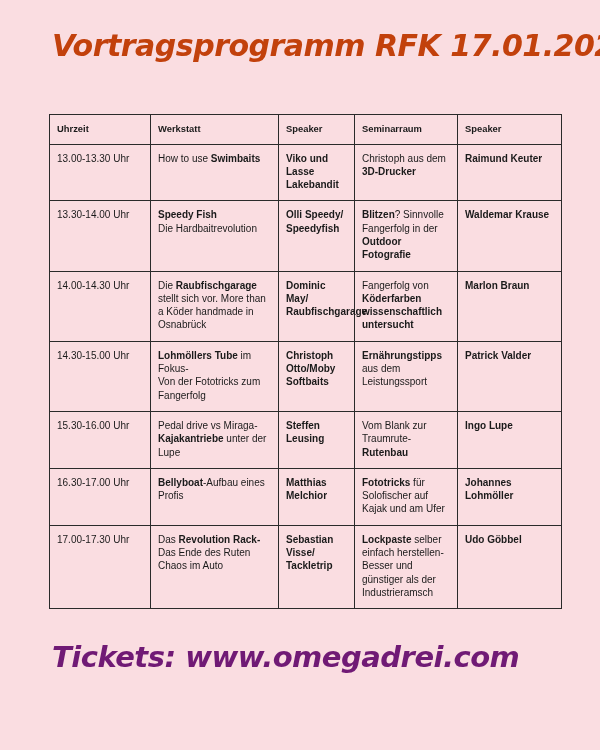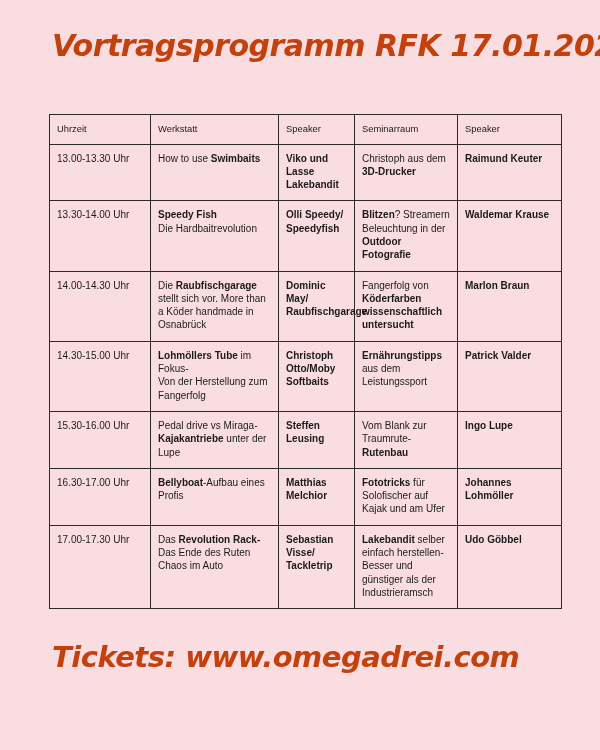--- a/index.html
+++ b/index.html
@@ -34,21 +34,21 @@
   }
   .footer {
     position: absolute;
     left: 52px;
     top: 640px;
     font-family: "DejaVu Sans", sans-serif;
     font-weight: bold;
     font-style: italic;
     font-size: 29px;
     letter-spacing: -0.5px;
-    color: #c2410c;
+    color: #701a75;
     white-space: nowrap;
   }
   table.program {
     position: absolute;
     left: 49px;
     top: 114px;
     width: 512px;
     border-collapse: collapse;
     table-layout: fixed;
     background: #fadde1;
@@ -56,21 +56,21 @@
   table.program td,
   table.program th {
     border: 1px solid #2a2a2a;
     vertical-align: top;
     padding: 7px 7px 9px 7px;
     font-size: 10px;
     line-height: 1.33;
     text-align: left;
   }
   table.program th {
-    font-weight: normal;
+    font-weight: bold;
     font-size: 9.4px;
     padding-top: 8px;
     padding-bottom: 8px;
   }
   col.c-time   { width: 101px; }
   col.c-shop   { width: 128px; }
   col.c-spk1   { width: 76px; }
   col.c-room   { width: 103px; }
   col.c-spk2   { width: 104px; }
 
@@ -105,33 +105,33 @@
           <td>13.00-13.30 Uhr</td>
           <td><span>How to use </span><span class="b">Swimbaits</span></td>
           <td><span class="b">Viko und Lasse Lakebandit</span></td>
           <td><span>Christoph aus dem </span><span class="b">3D-Drucker</span></td>
           <td><span class="b">Raimund Keuter</span></td>
         </tr>
         <tr>
           <td>13.30-14.00 Uhr</td>
           <td><span class="b">Speedy Fish</span><br><span>Die Hardbaitrevolution</span></td>
           <td><span class="b">Olli Speedy/ Speedyfish</span></td>
-          <td><span class="b">Blitzen</span><span>? Streamern Beleuchtung in der </span><span class="b">Outdoor Fotografie</span></td>
+          <td><span class="b">Blitzen</span><span>? Sinnvolle Fangerfolg in der </span><span class="b">Outdoor Fotografie</span></td>
           <td><span class="b">Waldemar Krause</span></td>
         </tr>
         <tr>
           <td>14.00-14.30 Uhr</td>
           <td><span>Die </span><span class="b">Raubfischgarage</span><span> stellt sich vor. More than a Köder handmade in Osnabrück</span></td>
           <td><span class="b">Dominic May/ Raubfischgarage</span></td>
           <td><span>Fangerfolg von </span><span class="b">Köderfarben wissenschaftlich untersucht</span></td>
           <td><span class="b">Marlon Braun</span></td>
         </tr>
         <tr>
           <td>14.30-15.00 Uhr</td>
-          <td><span class="b">Lohmöllers Tube</span><span> im Fokus-</span><br><span>Von der Herstellung zum Fangerfolg</span></td>
+          <td><span class="b">Lohmöllers Tube</span><span> im Fokus-</span><br><span>Von der Fototricks zum Fangerfolg</span></td>
           <td><span class="b">Christoph Otto/Moby Softbaits</span></td>
           <td><span class="b">Ernährungstipps</span><br><span>aus dem Leistungssport</span></td>
           <td><span class="b">Patrick Valder</span></td>
         </tr>
         <tr>
           <td>15.30-16.00 Uhr</td>
           <td><span>Pedal drive vs Miraga-</span><br><span class="b">Kajakantriebe</span><span> unter der Lupe</span></td>
           <td><span class="b">Steffen Leusing</span></td>
           <td><span>Vom Blank zur Traumrute-</span><br><span class="b">Rutenbau</span></td>
           <td><span class="b">Ingo Lupe</span></td>
@@ -140,21 +140,21 @@
           <td>16.30-17.00 Uhr</td>
           <td><span class="b">Bellyboat</span><span>-Aufbau eines Profis</span></td>
           <td><span class="b">Matthias Melchior</span></td>
           <td><span class="b">Fototricks</span><span> für Solofischer auf Kajak und am Ufer</span></td>
           <td><span class="b">Johannes Lohmöller</span></td>
         </tr>
         <tr>
           <td>17.00-17.30 Uhr</td>
           <td><span>Das </span><span class="b">Revolution Rack-</span><br><span>Das Ende des Ruten Chaos im Auto</span></td>
           <td><span class="b">Sebastian Visse/ Tackletrip</span></td>
-          <td><span class="b">Lakebandit</span><span> selber einfach herstellen- Besser und günstiger als der Industrieramsch</span></td>
+          <td><span class="b">Lockpaste</span><span> selber einfach herstellen- Besser und günstiger als der Industrieramsch</span></td>
           <td><span class="b">Udo Göbbel</span></td>
         </tr>
       </tbody>
   </table>
 
   <div class="footer">Tickets: www.omegadrei.com</div>
 
 </div>
 
 </body></html>

